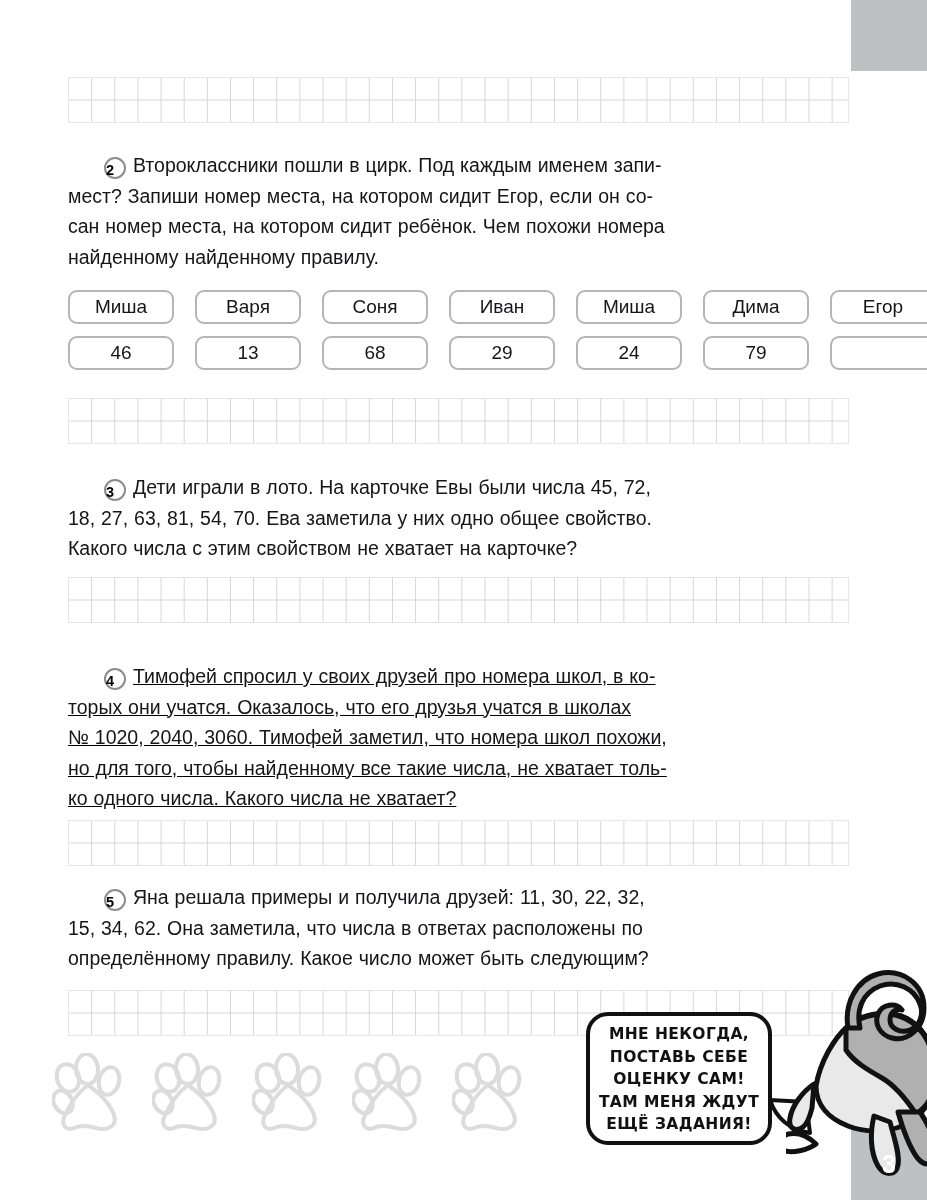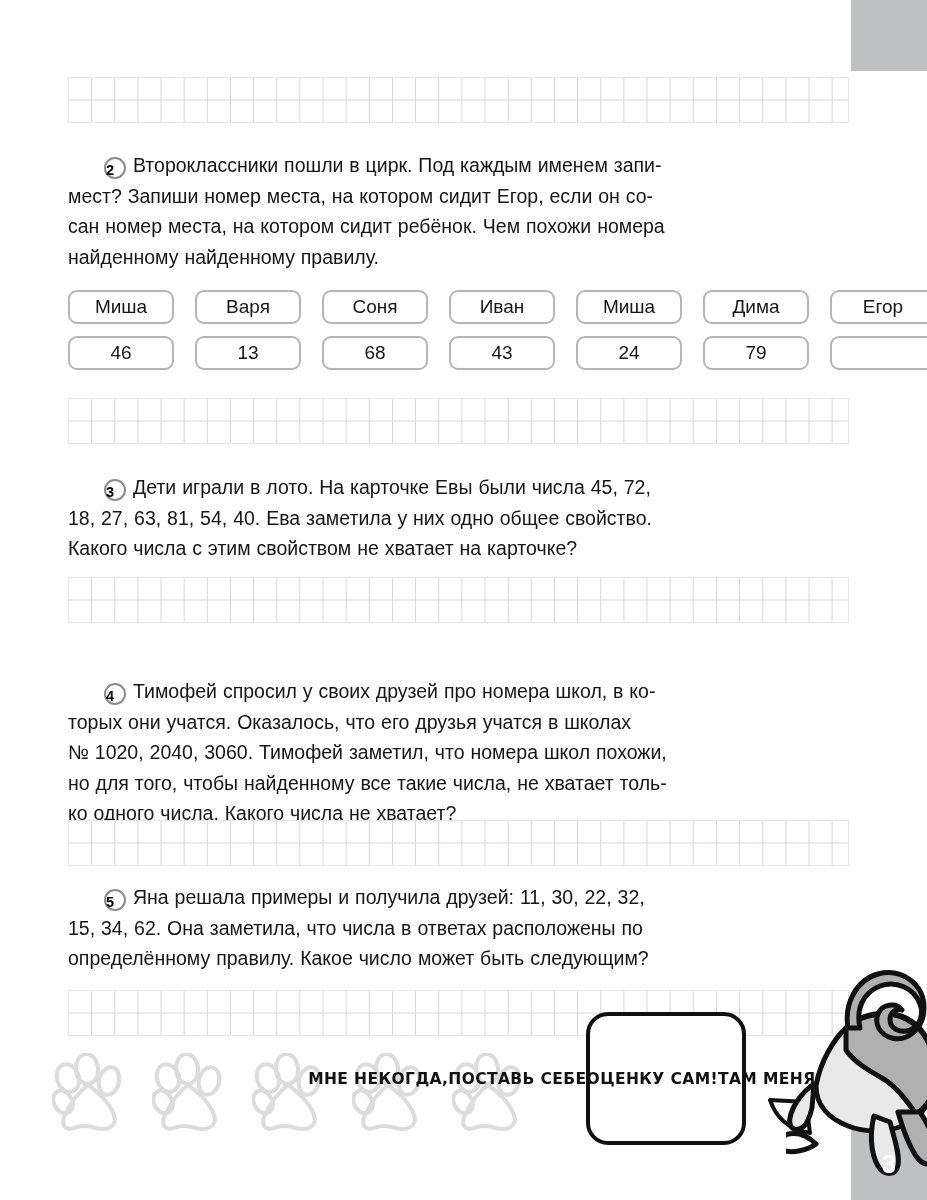--- a/index.html
+++ b/index.html
@@ -130,29 +130,29 @@
     position: absolute;
     width: 78px;
     height: 84px;
   }
 
   
   .bubble {
     position: absolute;
     left: 586px;
     top: 1012px;
-    width: 160px;
+    width: 186px;
     height: 133px;
     border: 4px solid #111111;
     border-radius: 22px;
     background: #ffffff;
     box-sizing: border-box;
     z-index: 3;
     display: flex;
-    flex-direction: row;
+    flex-direction: column;
     align-items: center;
     justify-content: center;
     padding-top: 2px;
   }
   .bubble span {
     font-family: "DejaVu Sans", sans-serif;
     font-size: 15.5px;
     font-weight: bold;
     line-height: 22.5px;
     color: #111111;
@@ -204,37 +204,37 @@
     <div class="cellbox">Иван</div>
     <div class="cellbox">Миша</div>
     <div class="cellbox">Дима</div>
     <div class="cellbox">Егор</div>
   </div>
 
   <div class="boxrow" style="top:336px;">
     <div class="cellbox">46</div>
     <div class="cellbox">13</div>
     <div class="cellbox">68</div>
-    <div class="cellbox">43</div>
+    <div class="cellbox">29</div>
     <div class="cellbox">24</div>
     <div class="cellbox">79</div>
     <div class="cellbox"></div>
   </div>
 
   <div class="grid" style="top:398px; width:781px; height:46px;"></div>
 
   <div class="task" style="top:472px;">
     <p><span class="num-badge">3</span><span>Дети играли в лото. На карточке Евы были числа 45, 72,</span></p>
-    <p>18, 27, 63, 81, 54, 40. Ева заметила у них одно общее свойство.</p>
+    <p>18, 27, 63, 81, 54, 70. Ева заметила у них одно общее свойство.</p>
     <p class="last-line">Какого числа с этим свойством не хватает на карточке?</p>
   </div>
 
   <div class="grid" style="top:577px; width:781px; height:46px;"></div>
 
-  <div class="task" style="top:676px;">
+  <div class="task" style="top:661px;text-decoration:underline;">
     <p><span class="num-badge">4</span><span>Тимофей спросил у своих друзей про номера школ, в ко-</span></p>
     <p>торых они учатся. Оказалось, что его друзья учатся в школах</p>
     <p>№ 1020, 2040, 3060. Тимофей заметил, что номера школ похожи,</p>
     <p>но для того, чтобы найденному все такие числа, не хватает толь-</p>
     <p class="last-line">ко одного числа. Какого числа не хватает?</p>
   </div>
 
   <div class="grid" style="top:820px; width:781px; height:46px;"></div>
 
   <div class="task" style="top:882px;">

